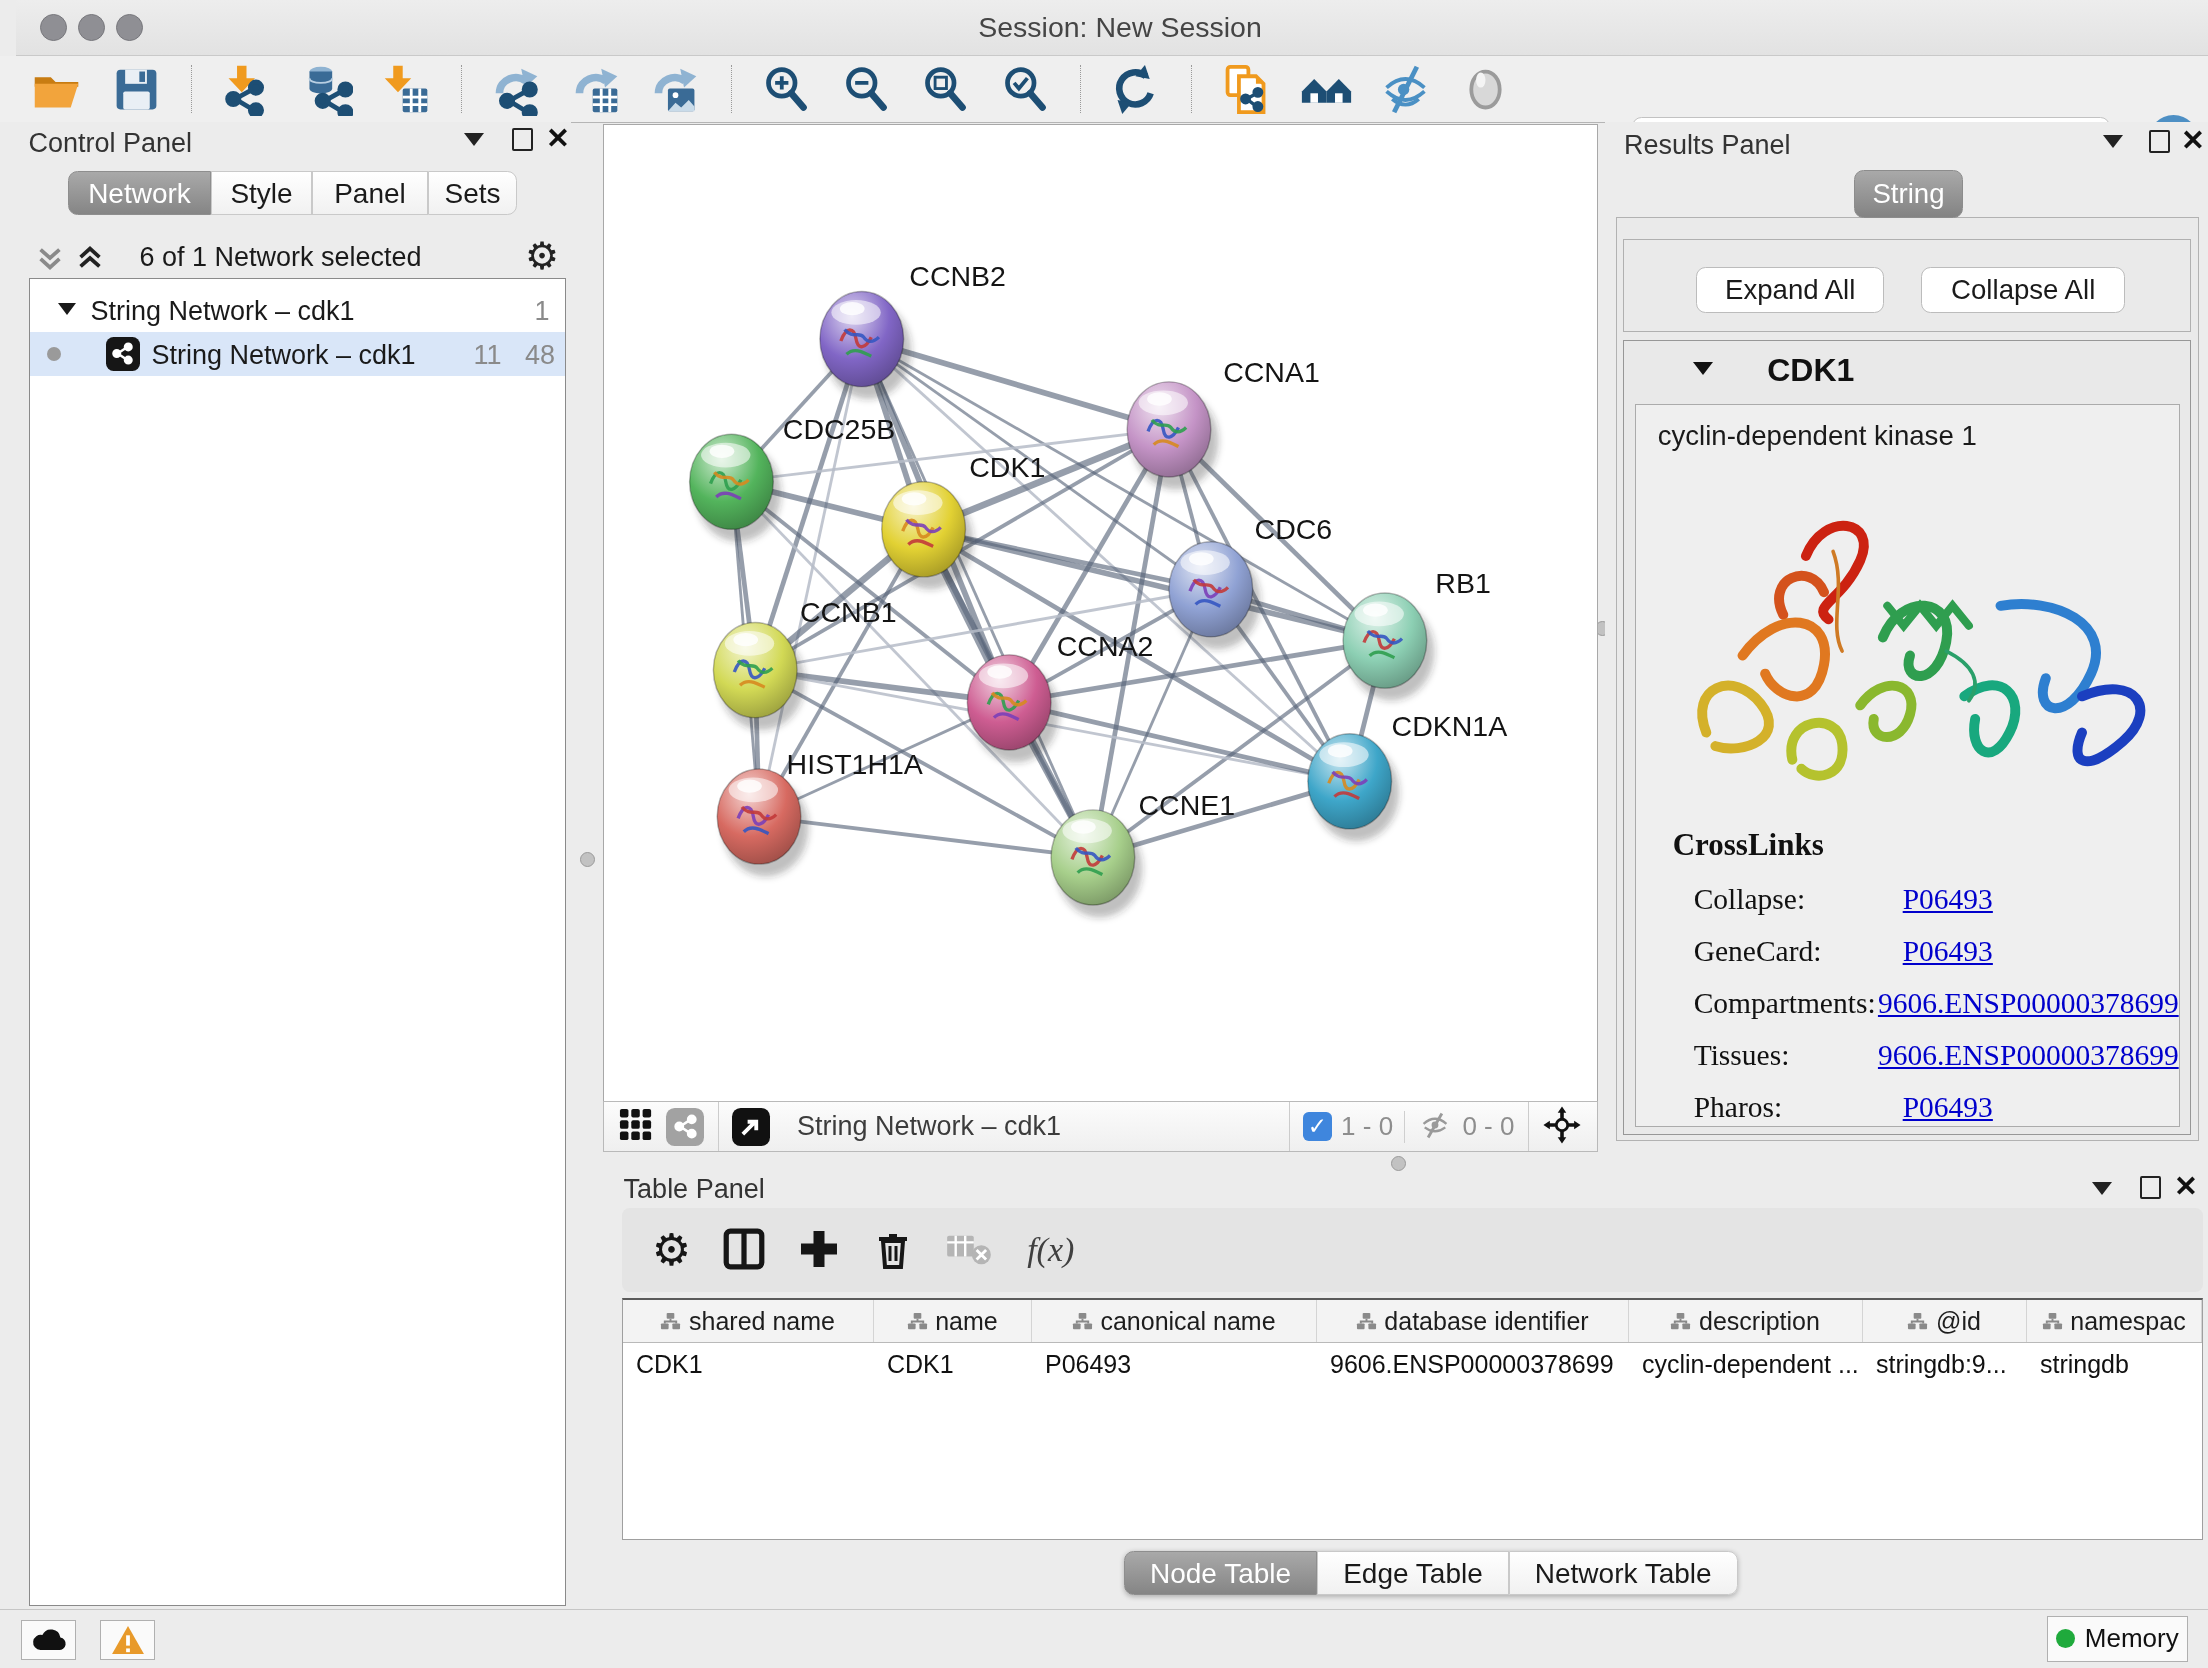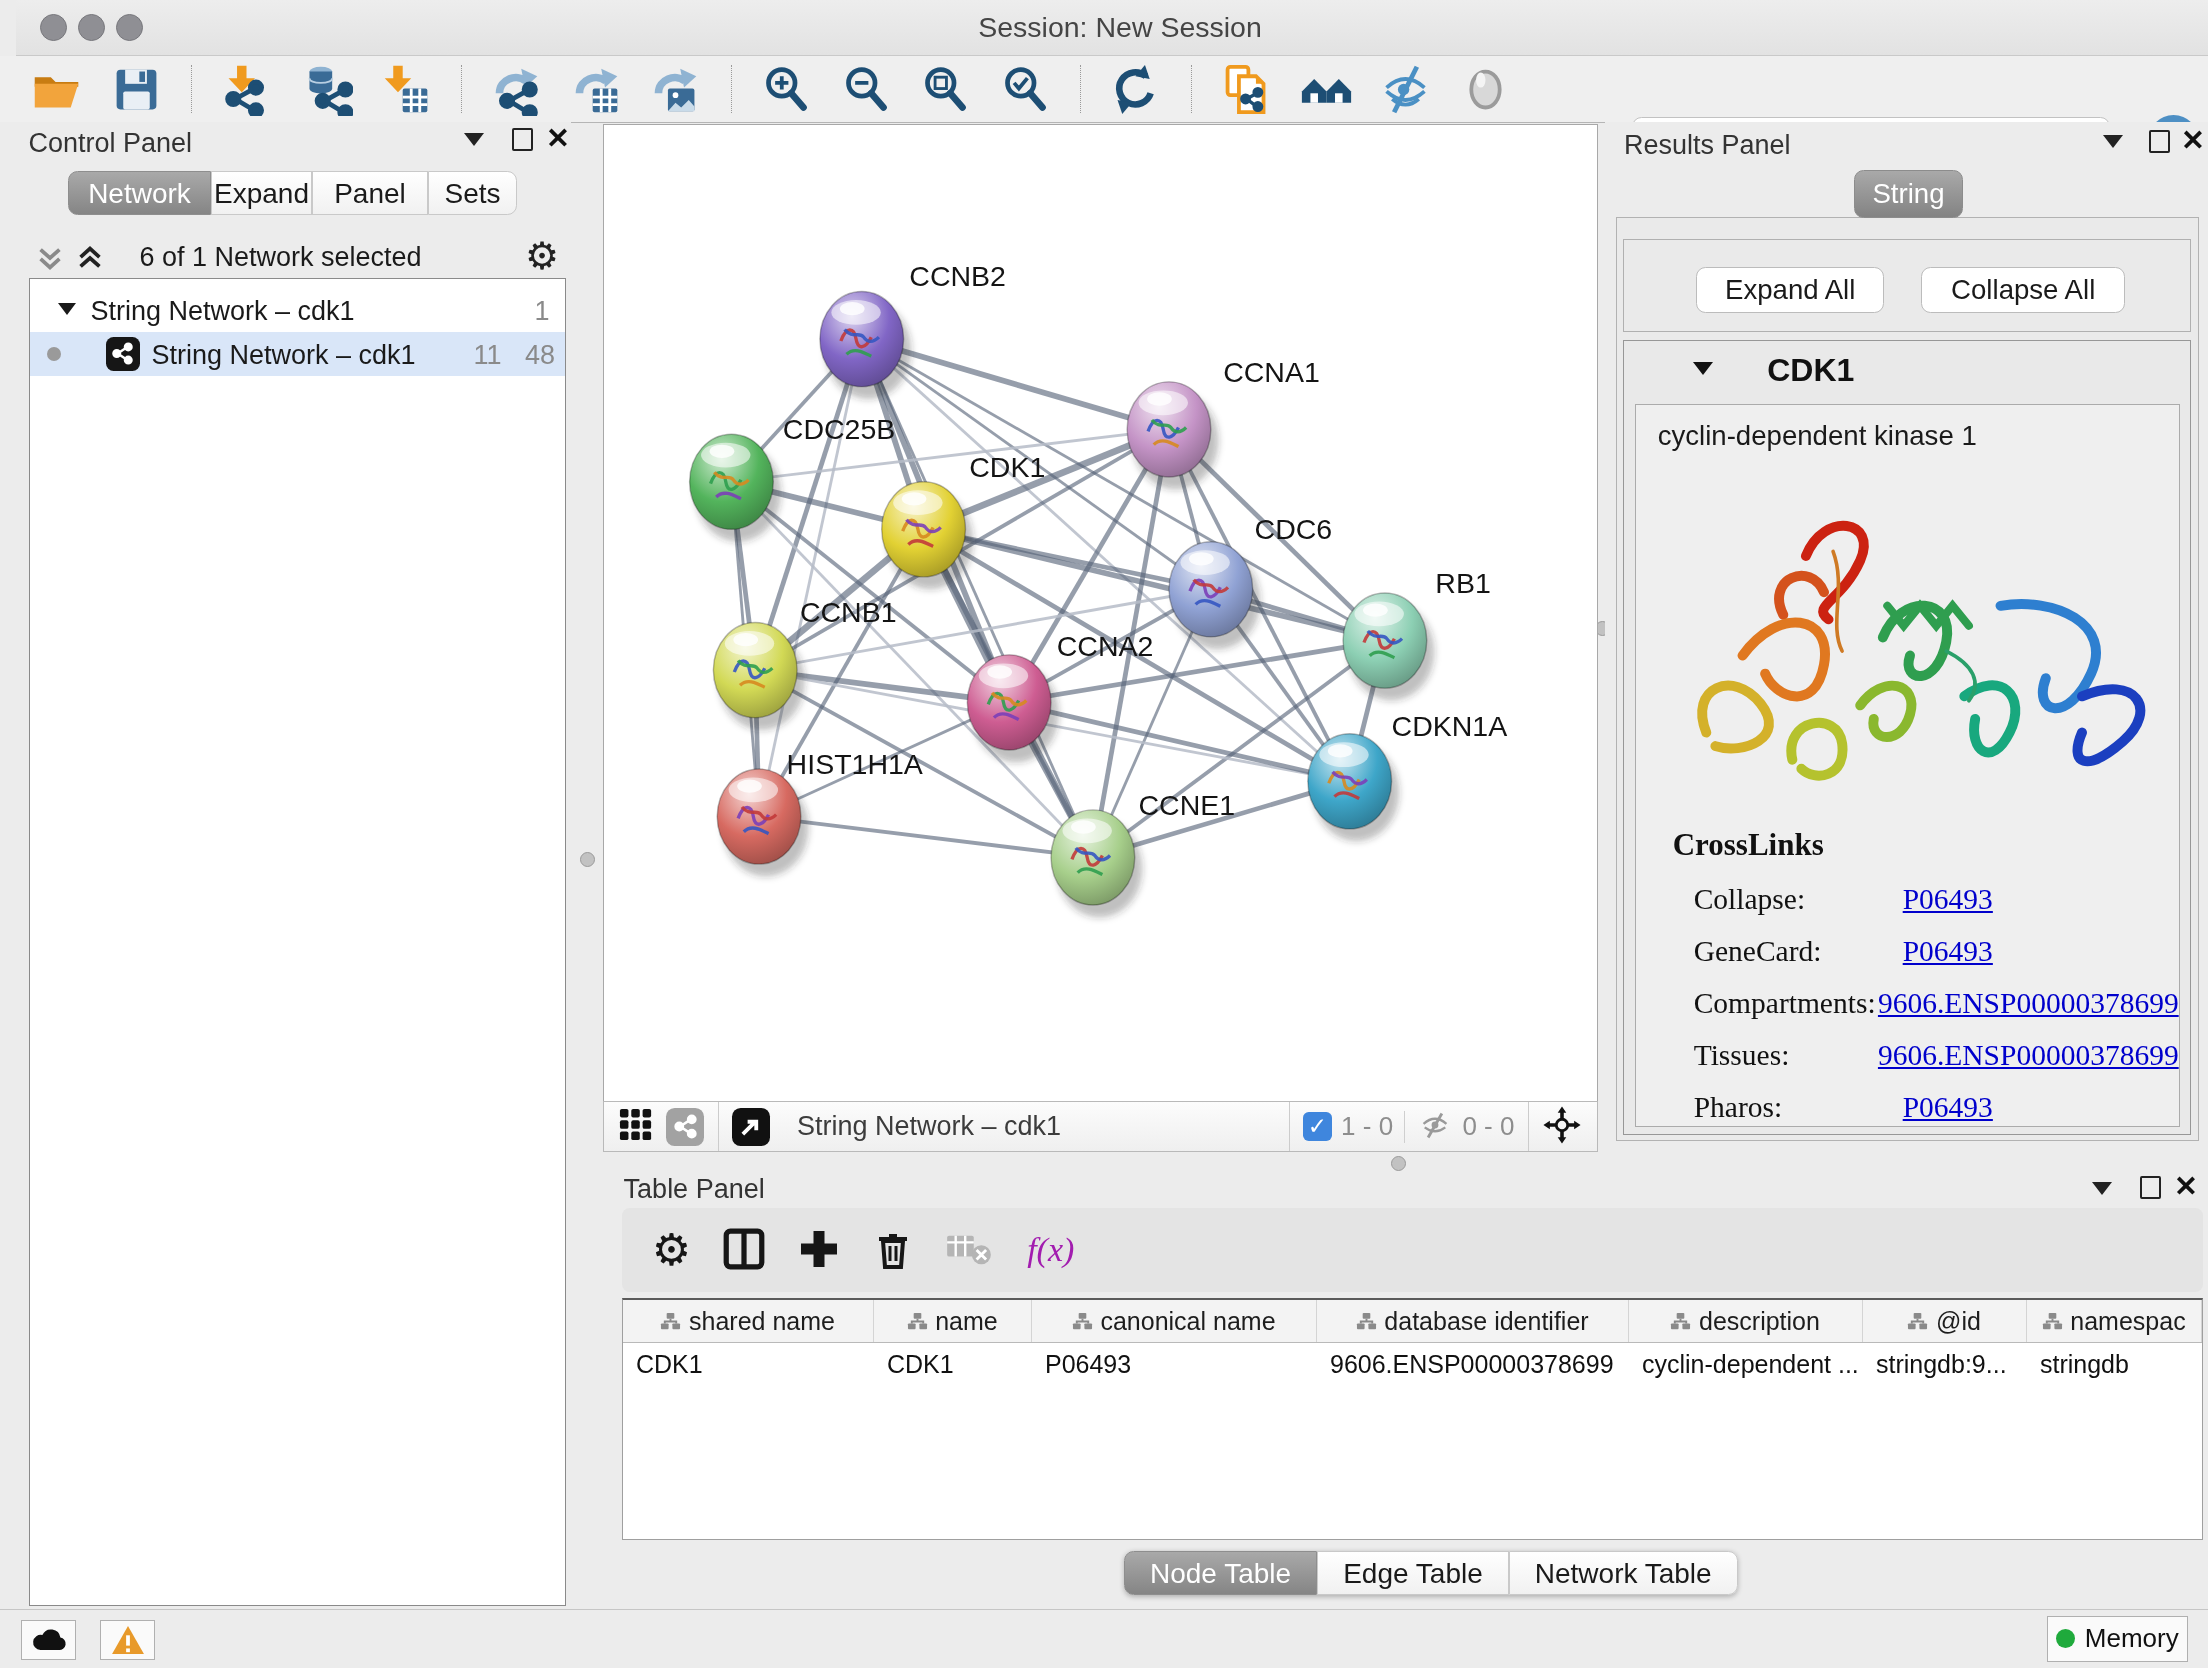--- a/index.html
+++ b/index.html
@@ -67,21 +67,21 @@
   #cdk1-desc{left:22px;top:15px;font-size:27.6px;color:#1a1a1a;}
   #crosslinks-title{left:37px;top:422px;font-family:"Liberation Serif",serif;font-weight:bold;font-size:31px;color:#111;}
   #crosslinks-rows{left:0;top:468px;width:100%;}
   .clrow{height:52px;display:flex;align-items:center;}
   .cllabel{font-family:"Liberation Serif",serif;font-size:29.5px;color:#111;margin-left:58px;width:209px;}
   .cllink{font-family:"Liberation Serif",serif;font-size:29.5px;color:#0000cc;text-decoration:underline;}
   
   #table-panel{left:616px;top:1172px;width:1592px;height:438px;background:#ececec;}
   #tp-toolbar{left:5.7px;top:36px;width:1581px;height:84px;background:#e4e4e4;border-radius:7.6px;display:flex;align-items:center;}
   .tpicon{margin-left:30px;}
-  #fx-label{font-family:"Liberation Serif",serif;font-style:italic;font-size:34px;color:#a21caf;margin-left:34px;}
+  #fx-label{font-family:"Liberation Serif",serif;font-style:italic;font-size:34px;color:#404040;margin-left:34px;}
   #tp-table{left:5.7px;top:126px;width:1581px;height:242px;background:#fff;border:1px solid #9f9f9f;
             border-top:2.9px solid #5a5a5a;box-sizing:border-box;}
   #thead-row{position:absolute;left:0;top:0;height:42px;width:100%;background:#f3f3f3;border-bottom:1px solid #b9b9b9;display:flex;}
   .thcell{height:42px;display:flex;align-items:center;justify-content:center;border-right:1px solid #d4d4d4;
           font-size:25px;color:#1d1d1d;box-sizing:border-box;gap:7.6px;}
   #tbody-row{position:absolute;left:0;top:43px;height:42px;width:100%;display:flex;}
   .tdcell{height:42px;line-height:42px;font-size:25px;color:#111;padding-left:13.3px;box-sizing:border-box;
           white-space:nowrap;overflow:hidden;}
   #tp-scrollbar{left:7.6px;top:335px;width:1566px;height:21px;background:#f4f4f4;border-radius:10.5px;}
   #tp-thumb{left:0;top:0;width:162px;height:21px;background:#c2c2c2;border-radius:10.5px;}
@@ -252,21 +252,21 @@
 </div>
 
 <div id="control-panel" class="abs">
   <div class="abs panel-title" style="left:28.5px;top:5.7px;">Control Panel</div>
   <div class="abs win-caret" style="left:464px;top:11.4px;"></div>
   <div class="abs win-float" style="left:512px;top:5.7px;"></div>
   <div class="abs win-close" style="left:546px;top:4.8px;">✕</div>
 
   <div id="control-tabs" class="abs" style="left:68px;top:49px;display:flex;">
       <div class="tabbtn first active" style="width: 143px;">Network</div>
-      <div class="tabbtn" style="width: 101px;">Expand</div>
+      <div class="tabbtn" style="width: 101px;">Style</div>
       <div class="tabbtn" style="width: 116px;">Panel</div>
       <div class="tabbtn last" style="width: 89px;">Sets</div>
     </div>
 
   <div class="abs" style="left:34px;top:120px;">
     <svg width="32" height="32" viewBox="0 0 34 34">
         <path d="M7 8l10 9 10-9M7 18l10 9 10-9" stroke="#8a8a8a" stroke-width="4" fill="none"></path>
       </svg>
   </div>
   <div class="abs" style="left:74px;top:120px;">

